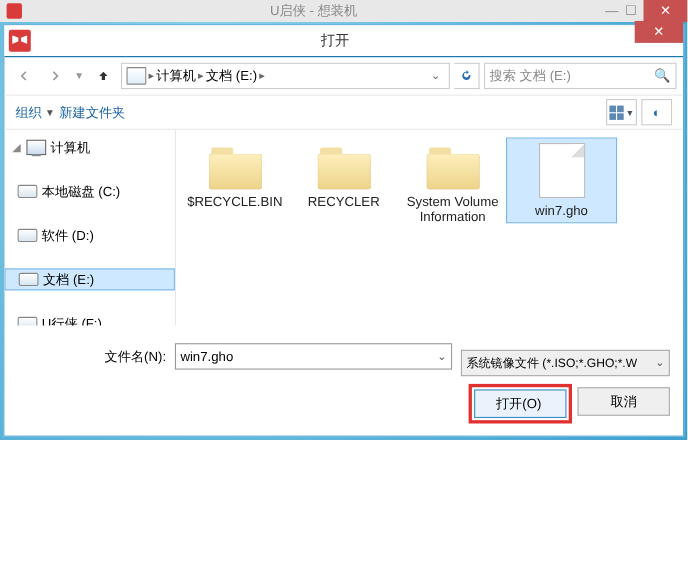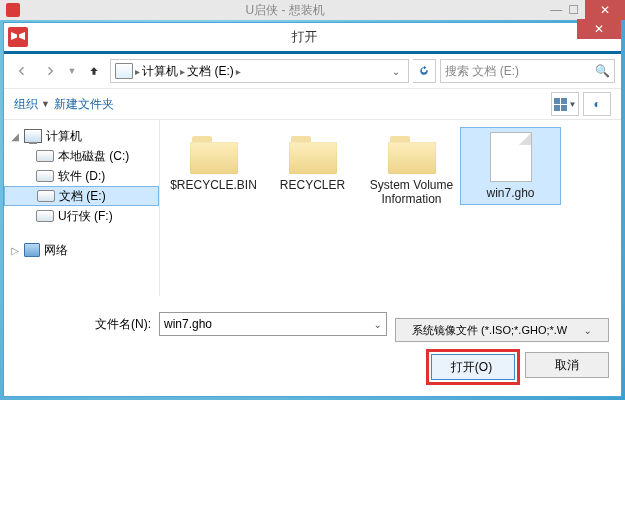--- a/index.html
+++ b/index.html
@@ -1,21 +1,21 @@
 <!DOCTYPE html>
 <html><head>
 <meta charset="utf-8">
 <style>
   html,body{margin:0;padding:0;font-family:"Segoe UI","Microsoft YaHei",Tahoma,sans-serif;font-size:12px;background:#fff;}
   .bg{width:625px;height:400px;background:radial-gradient(circle at 30% 30%,#9fd9ec 0%,#6dbfdf 40%,#3d9ed0 100%);position:relative;}
   .bgtitle{position:absolute;top:0;left:0;right:0;height:20px;background:#e8e8e8;color:#888;font-size:12px;display:flex;align-items:center;padding:0 6px;gap:6px;}
   .bgtitle .t{flex:1;text-align:center;}
   .bgtitle .x{width:40px;height:20px;background:#c75050;color:#fff;display:flex;align-items:center;justify-content:center;margin:-0px -6px 0 0;}
   .dialog{position:absolute;left:3px;top:22px;right:3px;bottom:3px;background:#fff;border:1px solid #4aa5d8;display:flex;flex-direction:column;}
-  .title{height:28px;background:#fff;border-bottom:3px solid #0369a1;display:flex;align-items:center;}
+  .title{height:28px;background:#fff;border-bottom:1px solid #0369a1;display:flex;align-items:center;}
   .title .ico{width:20px;height:20px;margin:0 4px;background:#d93a3a;border-radius:2px;position:relative;}
   .title .ico:before{content:"";position:absolute;left:3px;top:5px;width:6px;height:8px;background:#fff;clip-path:polygon(0 0,100% 30%,100% 70%,0 100%);}  
   .title .ico:after{content:"";position:absolute;right:3px;top:5px;width:6px;height:8px;background:#fff;clip-path:polygon(0 30%,100% 0,100% 100%,0 70%);}  
   .title .txt{flex:1;text-align:center;font-size:13px;color:#333;}
   .title .close{width:44px;height:20px;margin:-4px 0 0 0;background:#c75050;color:#fff;display:flex;align-items:center;justify-content:center;align-self:flex-start;}
   .navrow{height:30px;display:flex;align-items:center;padding:2px 6px;gap:4px;border-bottom:1px solid #e8e8e8;}
   .nbtn{width:24px;height:24px;border:none;background:none;display:flex;align-items:center;justify-content:center;color:#999;}
   .nbtn.en{color:#333;}
   .nbtn svg{width:14px;height:14px;}
   .crumb{flex:1;height:22px;border:1px solid #ccc;background:#fff;display:flex;align-items:center;padding:0 4px;gap:2px;}
@@ -29,21 +29,21 @@
   .tbtn{color:#1a64a5;display:flex;align-items:center;gap:3px;}
   .tbtn .dd{font-size:9px;color:#555;}
   .tright{margin-left:auto;display:flex;gap:4px;}
   .sq{width:26px;height:22px;border:1px solid #ccc;display:flex;align-items:center;justify-content:center;color:#456;}
   .grid4{display:grid;grid-template-columns:6px 6px;grid-template-rows:6px 6px;gap:1px;}
   .grid4 div{background:#5d89b3;}
   .body{flex:1;display:flex;min-height:0;}
   .side{width:155px;border-right:1px solid #e8e8e8;padding:6px 0;overflow:hidden;}
   .tree{list-style:none;margin:0;padding:0;}
   .tree li{display:flex;align-items:center;height:20px;padding-left:6px;gap:4px;}
-  .tree li.ind{padding-left:32px;}
+  .tree li.ind{padding-left:12px;margin-top:20px;}
   .tree li.sel{background:#cde8ff;border:1px solid #7ab7e8;height:18px;}
   .tree .exp{width:10px;color:#888;font-size:10px;text-align:center;display:inline-block;}
   .drv{width:16px;height:10px;border:1px solid #888;border-radius:2px;background:linear-gradient(#fff,#d8e5ef);}
   .pcico{width:16px;height:12px;border:1px solid #666;background:linear-gradient(#fff,#cadef0);position:relative;}
   .pcico:after{content:"";position:absolute;left:4px;top:12px;width:8px;height:2px;background:#888;}
   .netico{width:14px;height:12px;border:1px solid #3973ac;background:linear-gradient(#bcd9f2,#6ea8d8);border-radius:1px;}
   .files{flex:1;padding:8px 4px;display:flex;align-items:flex-start;gap:0px;}
   .item{width:95px;display:flex;flex-direction:column;align-items:center;text-align:center;padding:4px 2px;}
   .folder{width:48px;height:38px;position:relative;margin-top:4px;margin-bottom:4px;}
   .folder:before{content:"";position:absolute;left:2px;top:0;width:20px;height:8px;background:#f3dfa3;border-radius:2px 2px 0 0;}
@@ -51,21 +51,21 @@
   .fileico{width:40px;height:48px;background:#fff;border:1px solid #bbb;position:relative;margin-bottom:4px;}
   .fileico:before{content:"";position:absolute;right:0;top:0;width:12px;height:12px;background:linear-gradient(135deg,#fff 49%,#ddd 51%);}  
   .item.sel{background:#cde8ff;outline:1px solid #7ab7e8;}
   .hl{outline:3px solid #e03030;}
   .item .lbl{font-size:12px;line-height:14px;color:#222;}
   .footer{padding:10px 12px 14px;}
   .frow{display:flex;align-items:center;gap:8px;margin-bottom:10px;}
   .frow .lab{width:135px;text-align:right;}
   .frow .combo{flex:1;height:22px;border:1px solid #999;display:flex;align-items:center;padding:0 4px;background:#fff;}
   .frow .combo .dd{margin-left:auto;color:#555;font-size:10px;}
-  .frow .filter{width:180px;height:22px;border:1px solid #aaa;background:#efefef;display:flex;align-items:center;padding:0 16px;font-size:11px;margin-top:12px;}
+  .frow .filter{width:180px;height:22px;border:1px solid #aaa;background:#efefef;display:flex;align-items:center;padding:0 4px;font-size:11px;margin-top:12px;}
   .frow .filter .dd{margin-left:auto;color:#555;font-size:10px;}
   .btns{display:flex;justify-content:flex-end;gap:8px;}
   .btn{width:82px;height:24px;border:1px solid #aaa;background:#efefef;display:flex;align-items:center;justify-content:center;}
   .btn.primary{border:1px solid #3a8bc8;background:#eaf3fb;position:relative;}
   .hlbox{outline:3px solid #e03030;padding:2px;}
   .cursor{position:absolute;left:448px;top:480px;width:16px;height:22px;pointer-events:none;}
   .cursor svg{width:16px;height:22px;filter:drop-shadow(0 0 1px #fff);}
 </style>
 </head>
 <body>

